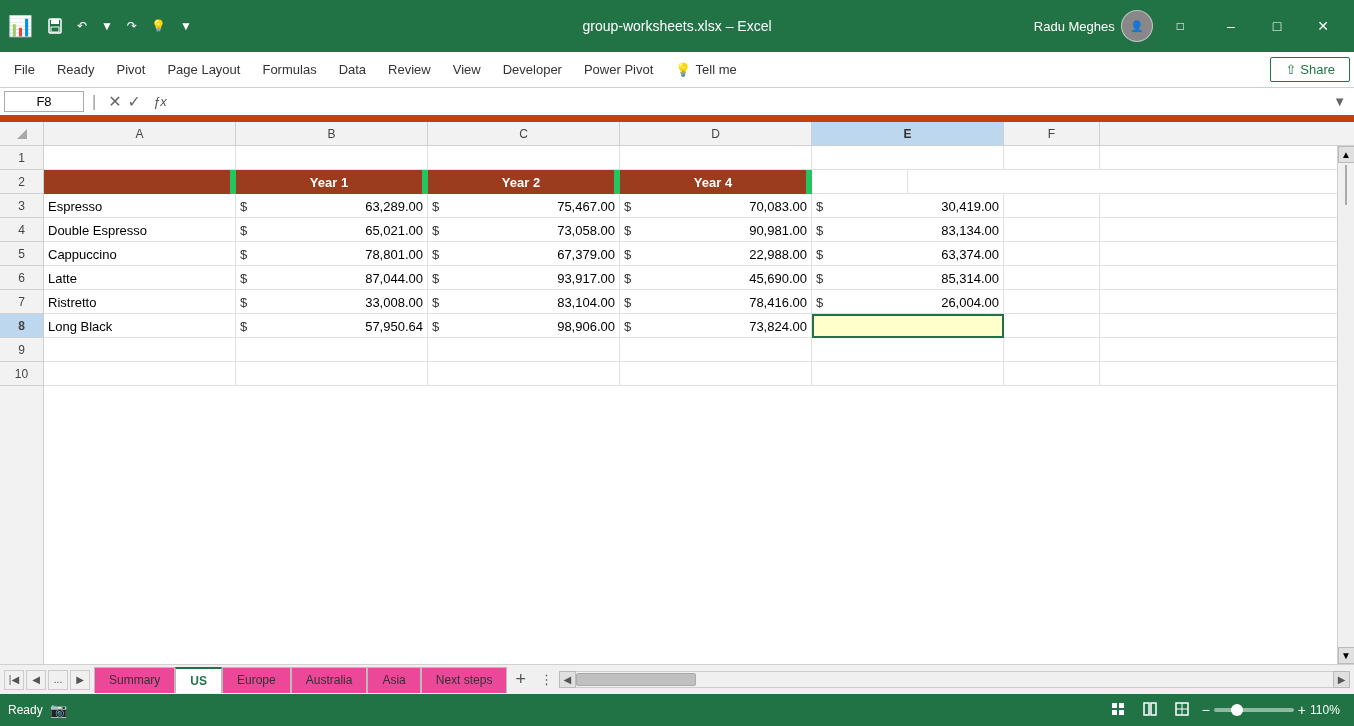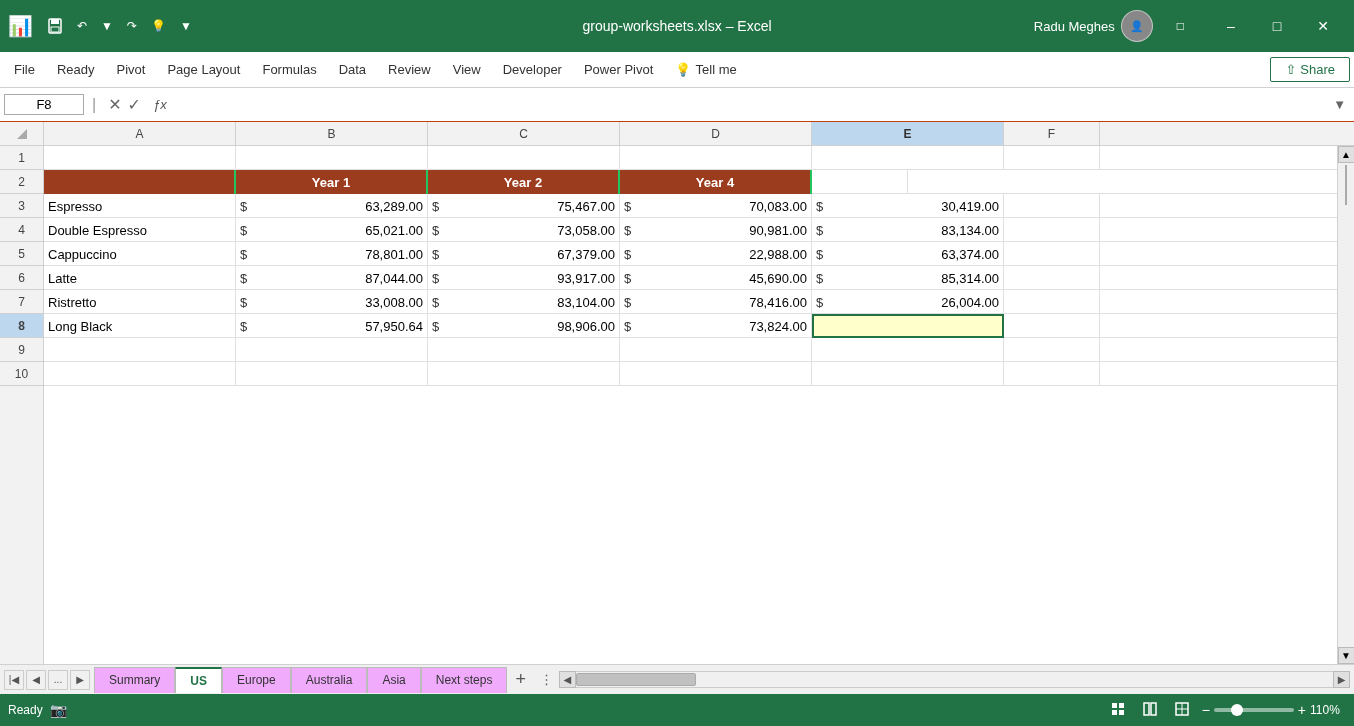--- a/index.html
+++ b/index.html
@@ -47,21 +47,21 @@
       display: flex; align-items: center; gap: 4px;
     }
     .tell-me { display: flex; align-items: center; gap: 4px; padding: 4px 10px; cursor: pointer; font-size: 13px; color: #333; }
 
     
     .formulabar {
       background: white;
       height: 34px;
       display: flex;
       align-items: center;
-      border-bottom: 1px solid #c2410c;
+      border-bottom: 7px solid #c2410c;
       padding: 0 4px;
       gap: 4px;
     }
     .cell-ref {
       width: 80px;
       border: 1px solid #aaa;
       padding: 2px 6px;
       font-size: 13px;
       text-align: center;
       background: white;
@@ -146,38 +146,38 @@
       padding: 0 4px;
       overflow: hidden;
       white-space: nowrap;
       cursor: default;
     }
     .cell.header-row {
       background: #9b3c1e;
       color: white;
       font-weight: bold;
       justify-content: center;
-      border-right: 2px solid #22c55e;
+      border-right: 6px solid #22c55e;
     }
     .cell.selected-active { background: #ffffcc; border: 2px solid #217346; }
 
     
     .scrollbar-right {
       width: 17px;
       background: #f0f0f0;
       border-left: 1px solid #d0d0d0;
       display: flex; flex-direction: column; align-items: center;
     }
     .sheet-nav { display: flex; align-items: center; gap: 2px; padding: 0 4px; }
     .nav-btn { background: none; border: 1px solid #ccc; width: 20px; height: 20px; cursor: pointer; font-size: 10px; display: flex; align-items: center; justify-content: center; color: #555; }
     .tabs-container { display: flex; align-items: flex-end; gap: 0; }
     .sheet-tab {
       padding: 4px 14px;
       font-size: 12px;
-      background: #f0abfc;
+      background: #ec4899;
       border: 1px solid #bbb;
       border-bottom: none;
       cursor: pointer;
       color: #333;
       height: 26px;
       display: flex; align-items: center;
     }
     .sheet-tab.active { background: white; color: #217346; font-weight: bold; border-top: 2px solid #217346; }
     .add-sheet { background: none; border: none; cursor: pointer; padding: 0 8px; font-size: 18px; color: #555; }
     .tab-options { padding: 0 6px; cursor: pointer; color: #555; }

